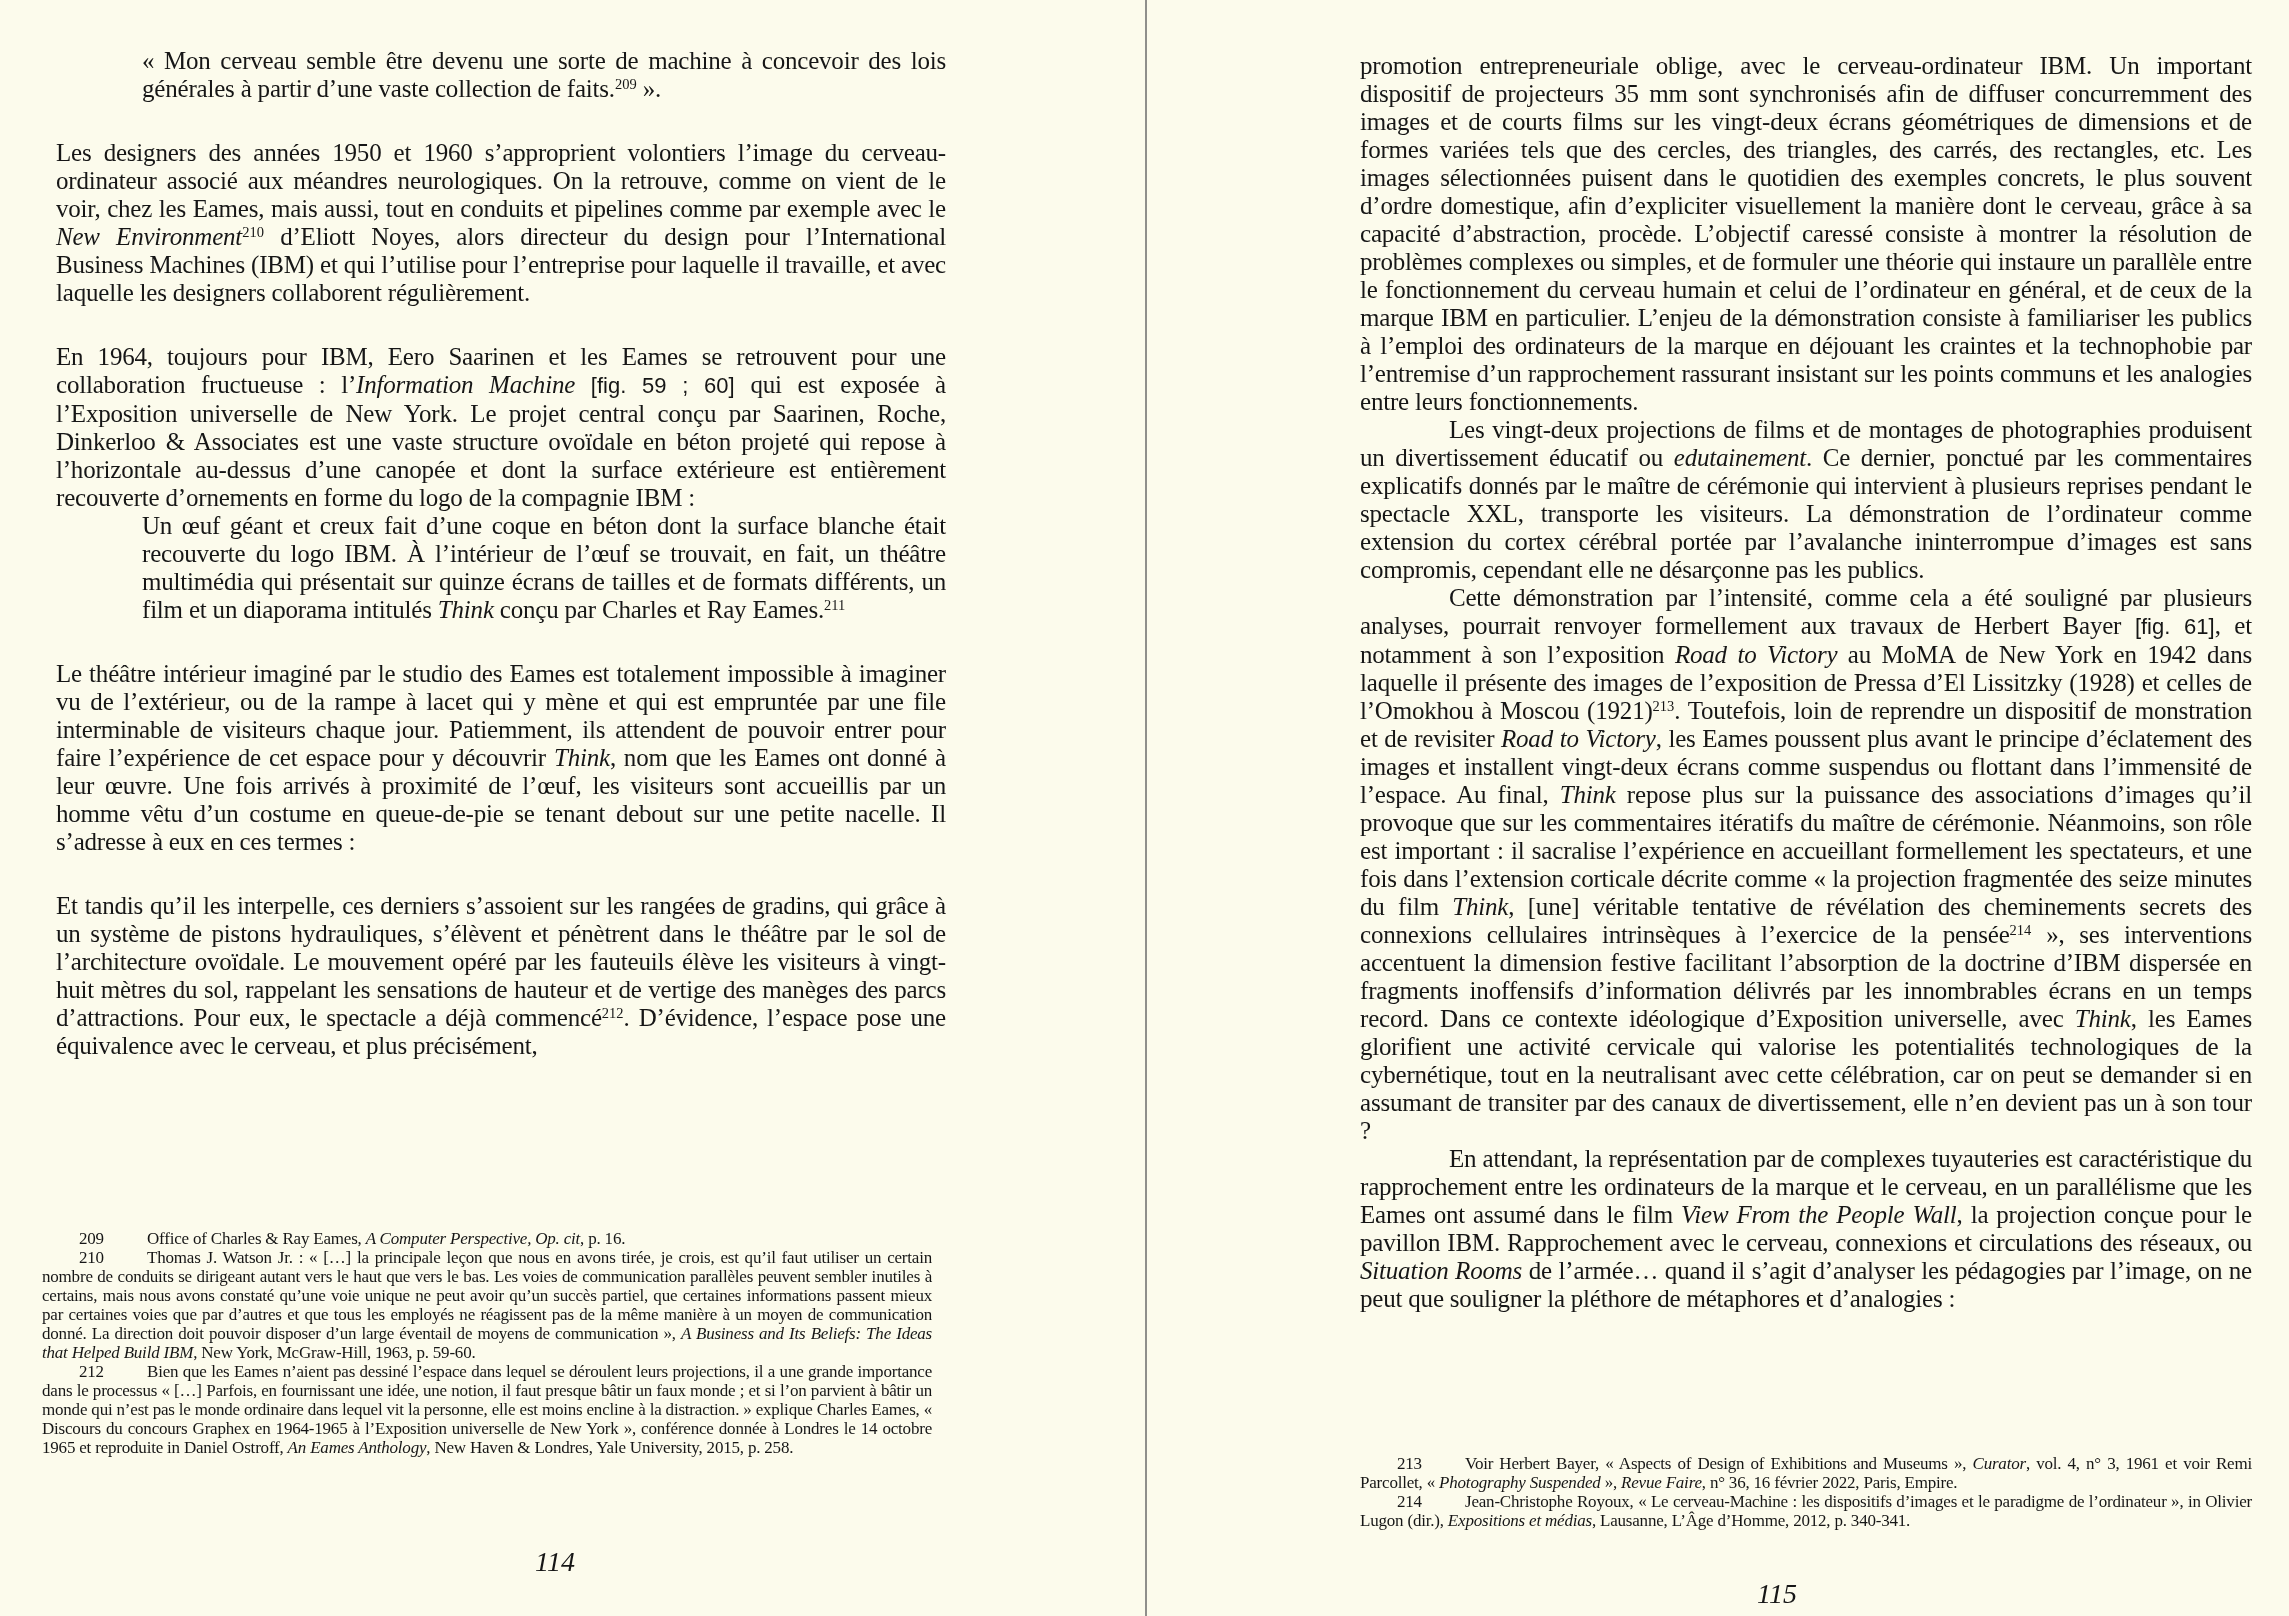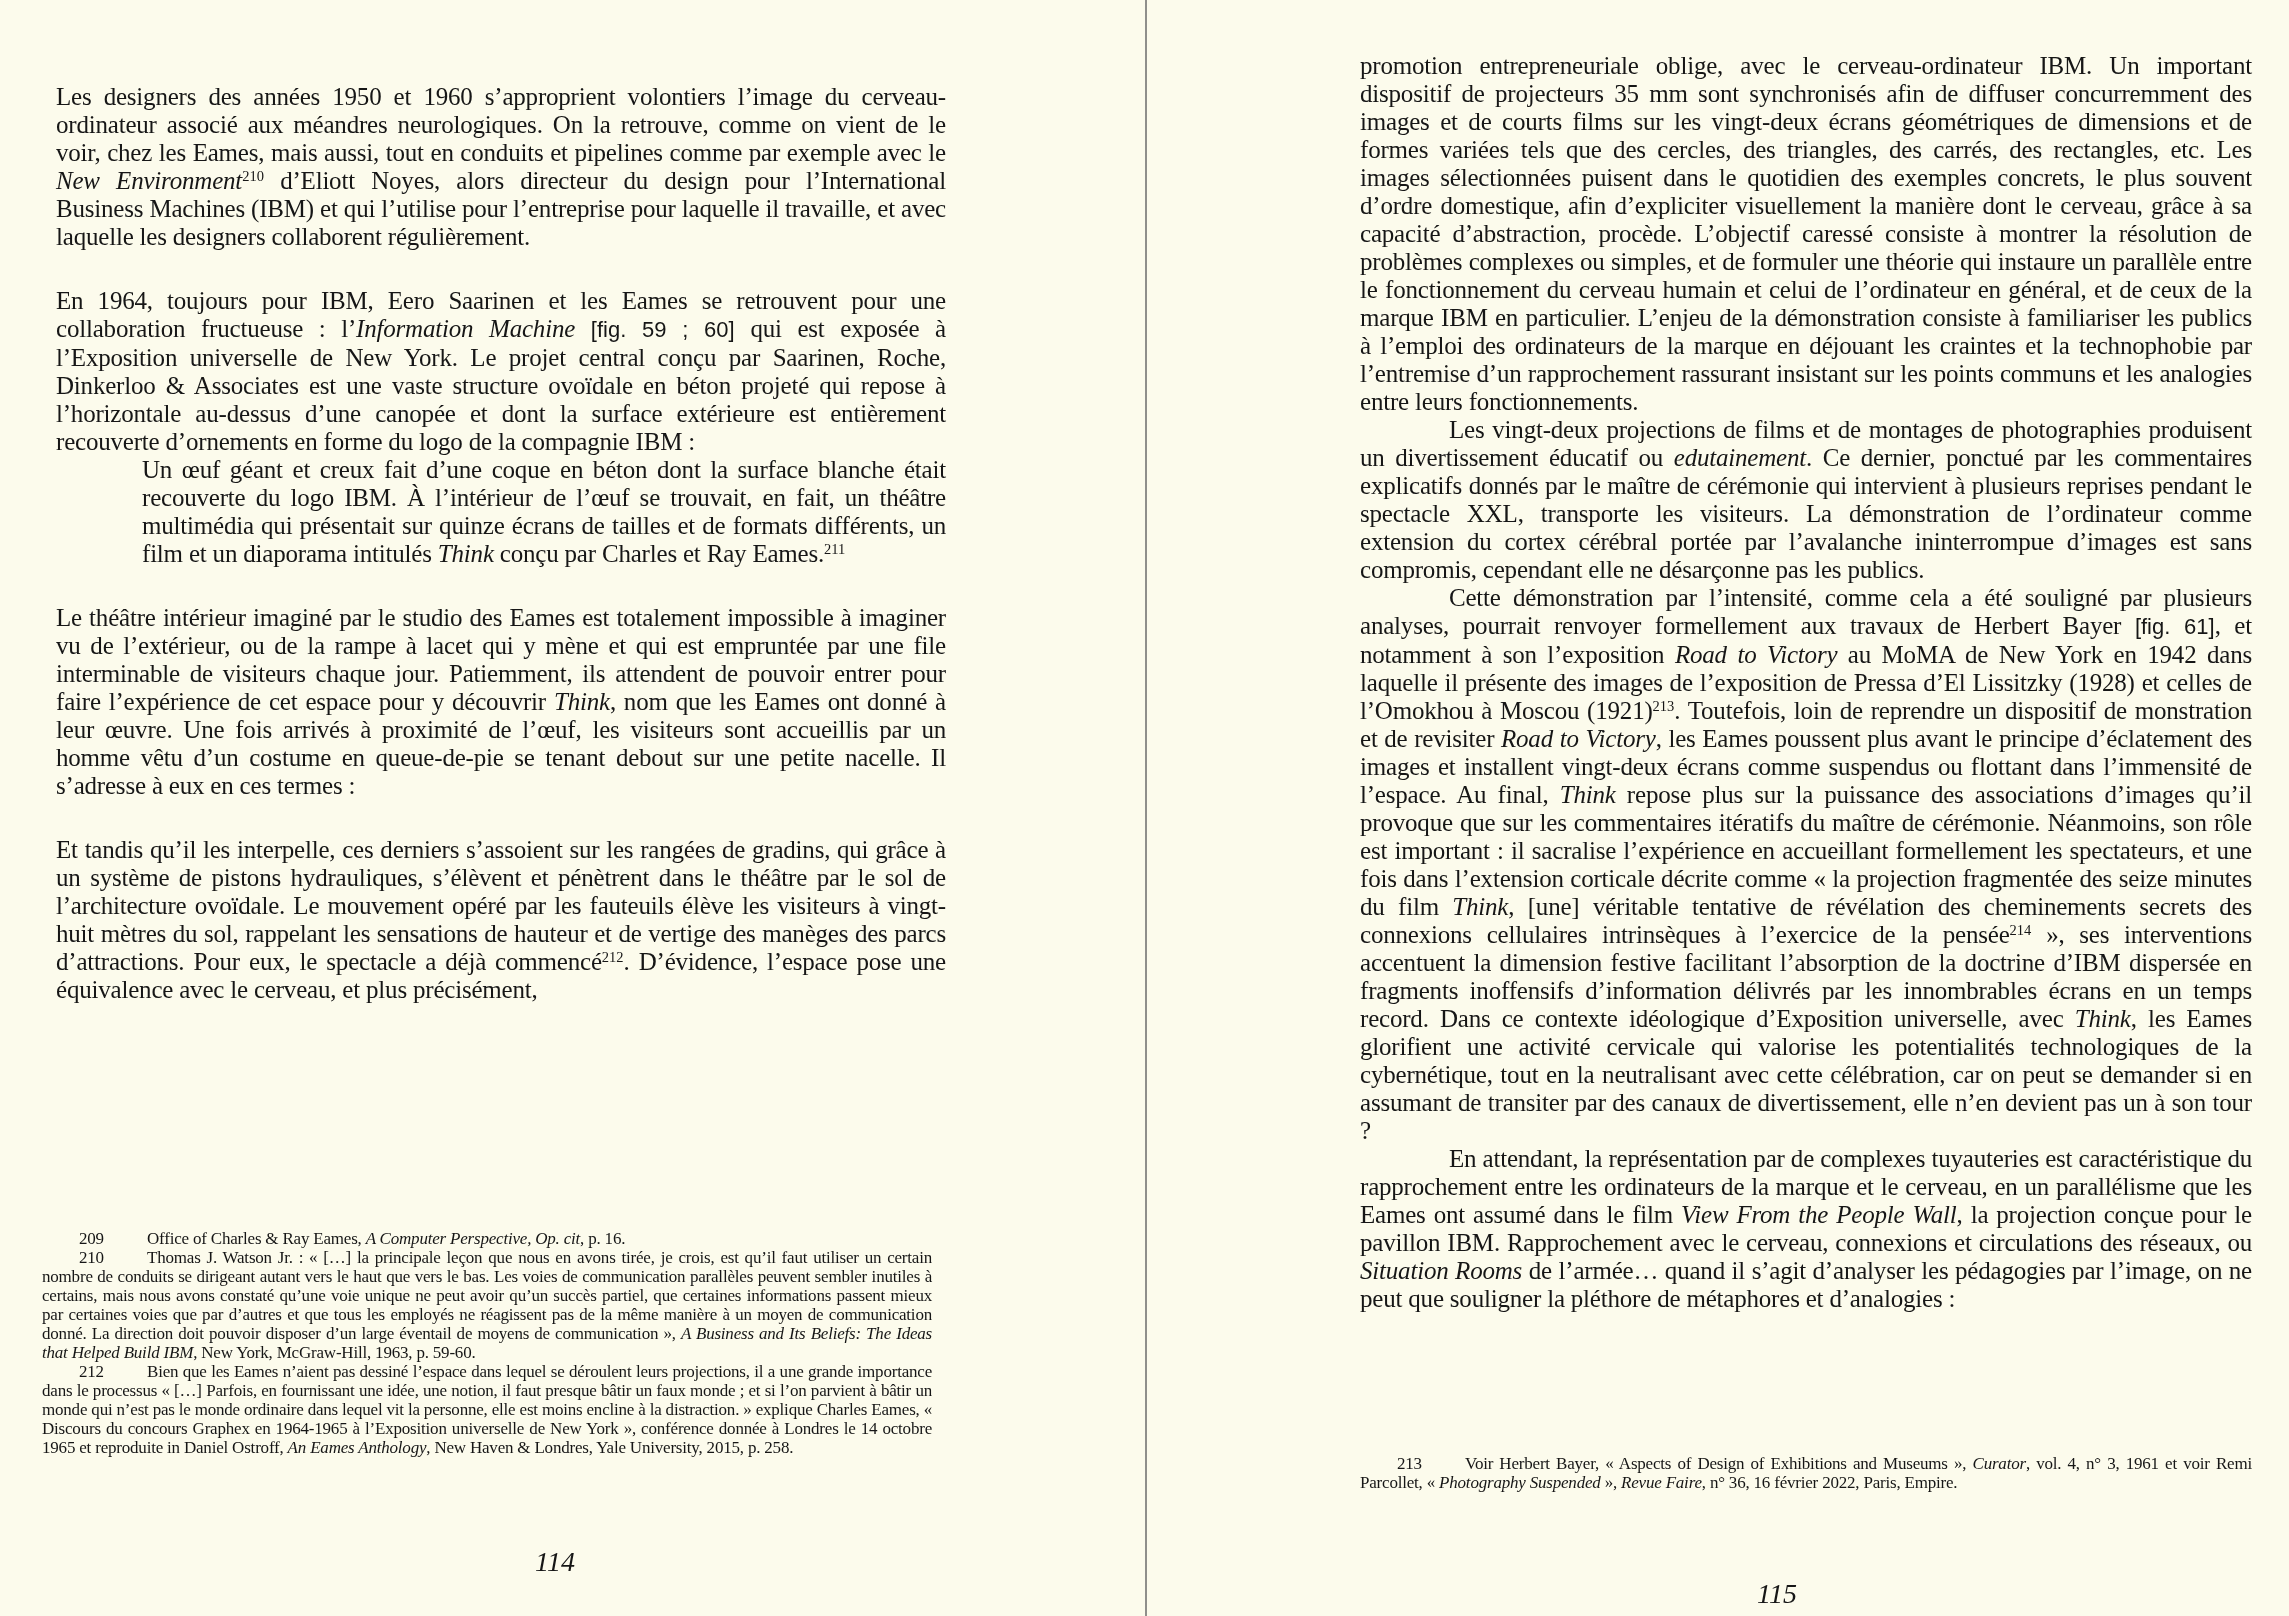--- a/index.html
+++ b/index.html
@@ -70,20 +70,21 @@
   .pn-left  { left: 508px;  width: 94px; }
   .pn-right { left: 1730px; width: 94px; margin-top: 32px; }
 </style>
 </head>
 <body>
 
 <div class="spread" style="background: rgb(252, 251, 236); color: rgb(22, 22, 22);">
 
   <div>
     <div class="col col-left">
+        <p class="block quote"><span>« Mon cerveau semble être devenu une sorte de machine à concevoir des lois générales à partir d’une vaste collection de faits.</span><sup>209</sup><span> ».</span></p>
         <p class="block para gap"><span>Les designers des années 1950 et 1960 s’approprient volontiers l’image du cerveau-ordinateur associé aux méandres neurologiques. On la retrouve, comme on vient de le voir, chez les Eames, mais aussi, tout en conduits et pipelines comme par exemple avec le </span><i>New Environment</i><sup>210</sup><span> d’Eliott Noyes, alors directeur du design pour l’International Business Machines (IBM) et qui l’utilise pour l’entreprise pour laquelle il travaille, et avec laquelle les designers collaborent régulièrement.</span></p>
         <p class="block para gap"><span>En 1964, toujours pour IBM, Eero Saarinen et les Eames se retrouvent pour une collaboration fructueuse : l’</span><i>Information Machine</i><span> </span><span class="fig-ref">[fig. 59 ; 60]</span><span> qui est exposée à l’Exposition universelle de New York. Le projet central conçu par Saarinen, Roche, Dinkerloo &amp; Associates est une vaste structure ovoïdale en béton projeté qui repose à l’horizontale au-dessus d’une canopée et dont la surface extérieure est entièrement recouverte d’ornements en forme du logo de la compagnie IBM :</span></p>
         <p class="block quote"><span>Un œuf géant et creux fait d’une coque en béton dont la surface blanche était recouverte du logo IBM. À l’intérieur de l’œuf se trouvait, en fait, un théâtre multimédia qui présentait sur quinze écrans de tailles et de formats différents, un film et un diaporama intitulés </span><i>Think</i><span> conçu par Charles et Ray Eames.</span><sup>211</sup></p>
         <p class="block para gap"><span>Le théâtre intérieur imaginé par le studio des Eames est totalement impossible à imaginer vu de l’extérieur, ou de la rampe à lacet qui y mène et qui est empruntée par une file interminable de visiteurs chaque jour. Patiemment, ils attendent de pouvoir entrer pour faire l’expérience de cet espace pour y découvrir </span><i>Think</i><span>, nom que les Eames ont donné à leur œuvre. Une fois arrivés à proximité de l’œuf, les visiteurs sont accueillis par un homme vêtu d’un costume en queue-de-pie se tenant debout sur une petite nacelle. Il s’adresse à eux en ces termes :</span></p>
         <p class="block para gap"><span>Et tandis qu’il les interpelle, ces derniers s’assoient sur les rangées de gradins, qui grâce à un système de pistons hydrauliques, s’élèvent et pénètrent dans le théâtre par le sol de l’architecture ovoïdale. Le mouvement opéré par les fauteuils élève les visiteurs à vingt-huit mètres du sol, rappelant les sensations de hauteur et de vertige des manèges des parcs d’attractions. Pour eux, le spectacle a déjà commencé</span><sup>212</sup><span>. D’évidence, l’espace pose une équivalence avec le cerveau, et plus précisément,</span></p>
       </div>
     <div class="footnotes fn-left">
         <p class="footnote"><span class="fn-num">209</span><span>Office of Charles &amp; Ray Eames, </span><i>A Computer Perspective, Op. cit</i><span>, p. 16.</span></p>
         <p class="footnote"><span class="fn-num">210</span><span>Thomas J. Watson Jr. : « […] la principale leçon que nous en avons tirée, je crois, est qu’il faut utiliser un certain nombre de conduits se dirigeant autant vers le haut que vers le bas. Les voies de communication parallèles peuvent sembler inutiles à certains, mais nous avons constaté qu’une voie unique ne peut avoir qu’un succès partiel, que certaines informations passent mieux par certaines voies que par d’autres et que tous les employés ne réagissent pas de la même manière à un moyen de communication donné. La direction doit pouvoir disposer d’un large éventail de moyens de communication », </span><i>A Business and Its Beliefs: The Ideas that Helped Build IBM</i><span>, New York, McGraw-Hill, 1963, p. 59-60.</span></p>
         <p class="footnote"><span class="fn-num">212</span><span>Bien que les Eames n’aient pas dessiné l’espace dans lequel se déroulent leurs projections, il a une grande importance dans le processus « […] Parfois, en fournissant une idée, une notion, il faut presque bâtir un faux monde ; et si l’on parvient à bâtir un monde qui n’est pas le monde ordinaire dans lequel vit la personne, elle est moins encline à la distraction. » explique Charles Eames, « Discours du concours Graphex en 1964-1965 à l’Exposition universelle de New York », conférence donnée à Londres le 14 octobre 1965 et reproduite in Daniel Ostroff, </span><i>An Eames Anthology</i><span>, New Haven &amp; Londres, Yale University, 2015, p. 258.</span></p>
@@ -95,18 +96,19 @@
 
   <div>
     <div class="col col-right">
         <p class="block para"><span>promotion entrepreneuriale oblige, avec le cerveau-ordinateur IBM. Un important dispositif de projecteurs 35 mm sont synchronisés afin de diffuser concurremment des images et de courts films sur les vingt-deux écrans géométriques de dimensions et de formes variées tels que des cercles, des triangles, des carrés, des rectangles, etc. Les images sélectionnées puisent dans le quotidien des exemples concrets, le plus souvent d’ordre domestique, afin d’expliciter visuellement la manière dont le cerveau, grâce à sa capacité d’abstraction, procède. L’objectif caressé consiste à montrer la résolution de problèmes complexes ou simples, et de formuler une théorie qui instaure un parallèle entre le fonctionnement du cerveau humain et celui de l’ordinateur en général, et de ceux de la marque IBM en particulier. L’enjeu de la démonstration consiste à familiariser les publics à l’emploi des ordinateurs de la marque en déjouant les craintes et la technophobie par l’entremise d’un rapprochement rassurant insistant sur les points communs et les analogies entre leurs fonctionnements.</span></p>
         <p class="block para indent"><span>Les vingt-deux projections de films et de montages de photographies produisent un divertissement éducatif ou </span><i>edutainement</i><span>. Ce dernier, ponctué par les commentaires explicatifs donnés par le maître de cérémonie qui intervient à plusieurs reprises pendant le spectacle XXL, transporte les visiteurs. La démonstration de l’ordinateur comme extension du cortex cérébral portée par l’avalanche ininterrompue d’images est sans compromis, cependant elle ne désarçonne pas les publics.</span></p>
         <p class="block para indent"><span>Cette démonstration par l’intensité, comme cela a été souligné par plusieurs analyses, pourrait renvoyer formellement aux travaux de Herbert Bayer </span><span class="fig-ref">[fig. 61]</span><span>, et notamment à son l’exposition </span><i>Road to Victory</i><span> au MoMA de New York en 1942 dans laquelle il présente des images de l’exposition de Pressa d’El Lissitzky (1928) et celles de l’Omokhou à Moscou (1921)</span><sup>213</sup><span>. Toutefois, loin de reprendre un dispositif de monstration et de revisiter </span><i>Road to Victory</i><span>, les Eames poussent plus avant le principe d’éclatement des images et installent vingt-deux écrans comme suspendus ou flottant dans l’immensité de l’espace. Au final, </span><i>Think</i><span> repose plus sur la puissance des associations d’images qu’il provoque que sur les commentaires itératifs du maître de cérémonie. Néanmoins, son rôle est important : il sacralise l’expérience en accueillant formellement les spectateurs, et une fois dans l’extension corticale décrite comme « la projection fragmentée des seize minutes du film </span><i>Think</i><span>, [une] véritable tentative de révélation des cheminements secrets des connexions cellulaires intrinsèques à l’exercice de la pensée</span><sup>214</sup><span> », ses interventions accentuent la dimension festive facilitant l’absorption de la doctrine d’IBM dispersée en fragments inoffensifs d’information délivrés par les innombrables écrans en un temps record. Dans ce contexte idéologique d’Exposition universelle, avec </span><i>Think</i><span>, les Eames glorifient une activité cervicale qui valorise les potentialités technologiques de la cybernétique, tout en la neutralisant avec cette célébration, car on peut se demander si en assumant de transiter par des canaux de divertissement, elle n’en devient pas un à son tour ?</span></p>
         <p class="block para indent"><span>En attendant, la représentation par de complexes tuyauteries est caractéristique du rapprochement entre les ordinateurs de la marque et le cerveau, en un parallélisme que les Eames ont assumé dans le film </span><i>View From the People Wall</i><span>, la projection conçue pour le pavillon IBM. Rapprochement avec le cerveau, connexions et circulations des réseaux, ou </span><i>Situation Rooms</i><span> de l’armée… quand il s’agit d’analyser les pédagogies par l’image, on ne peut que souligner la pléthore de métaphores et d’analogies :</span></p>
       </div>
     <div class="footnotes fn-right">
         <p class="footnote"><span class="fn-num">213</span><span>Voir Herbert Bayer, « Aspects of Design of Exhibitions and Museums », </span><i>Curator</i><span>, vol. 4, n° 3, 1961 et voir Remi Parcollet, « </span><i>Photography Suspended</i><span> », </span><i>Revue Faire</i><span>, n° 36, 16 février 2022, Paris, Empire.</span></p>
+        <p class="footnote"><span class="fn-num">214</span><span>Jean-Christophe Royoux, « Le cerveau-Machine : les dispositifs d’images et le paradigme de l’ordinateur », in Olivier Lugon (dir.), </span><i>Expositions et médias</i><span>, Lausanne, L’Âge d’Homme, 2012, p. 340-341.</span></p>
       </div>
     <div class="page-num pn-right">115</div>
   </div>
 
 </div>
 
 
 </body></html>

